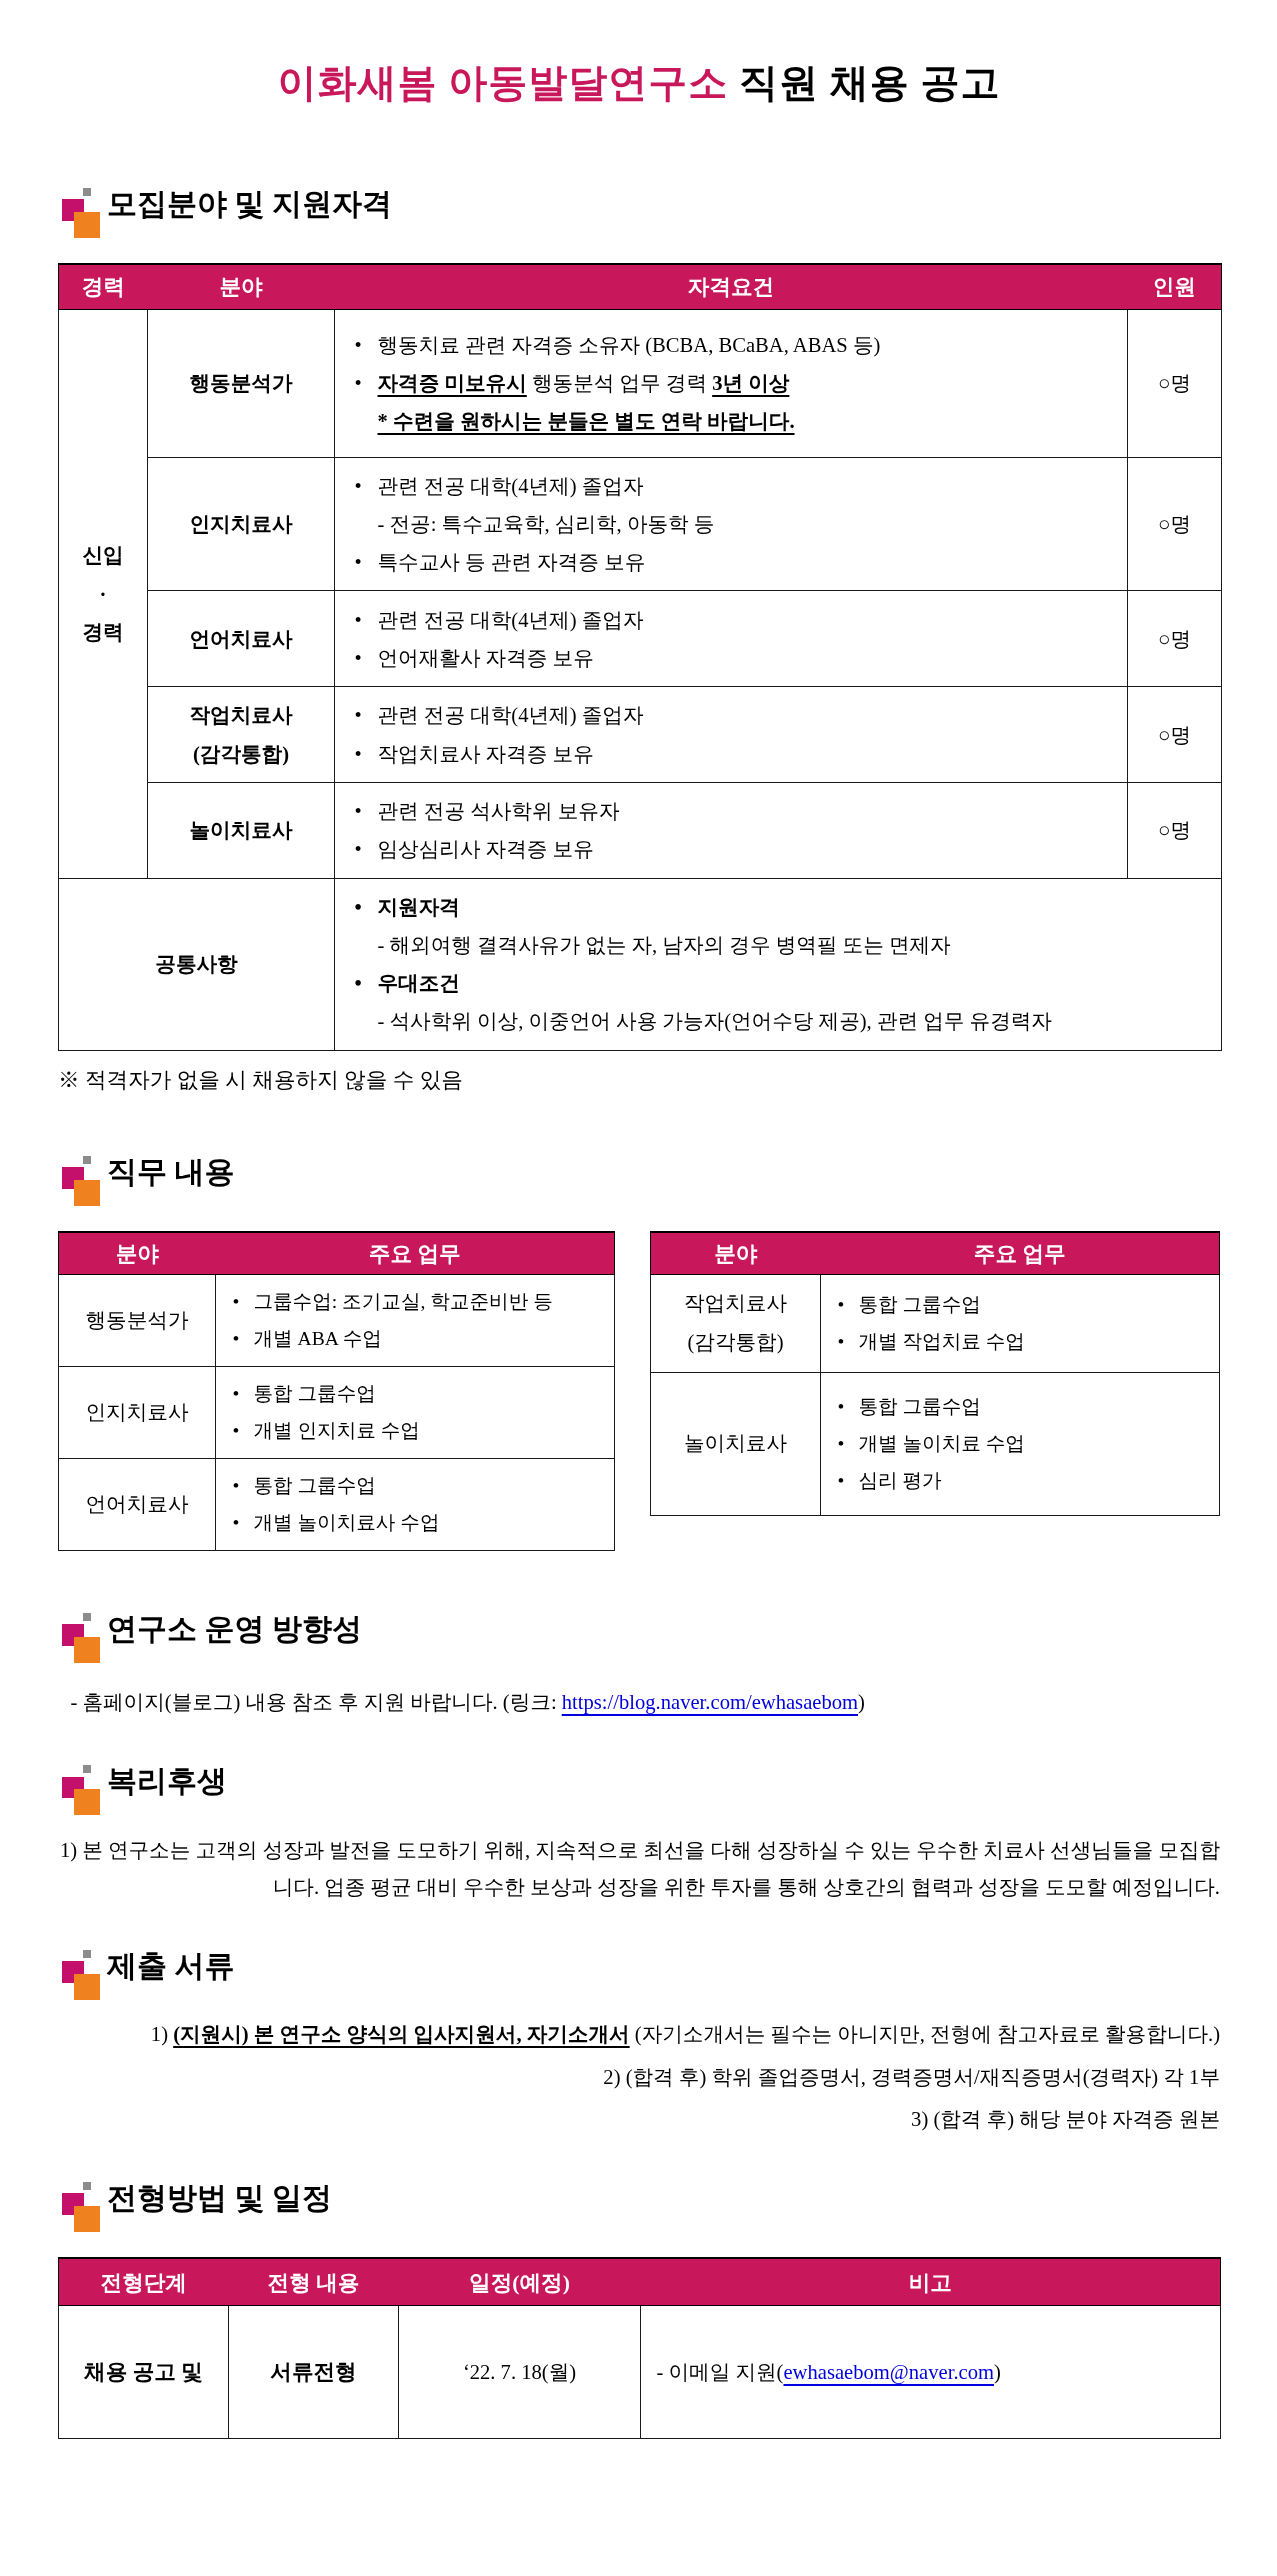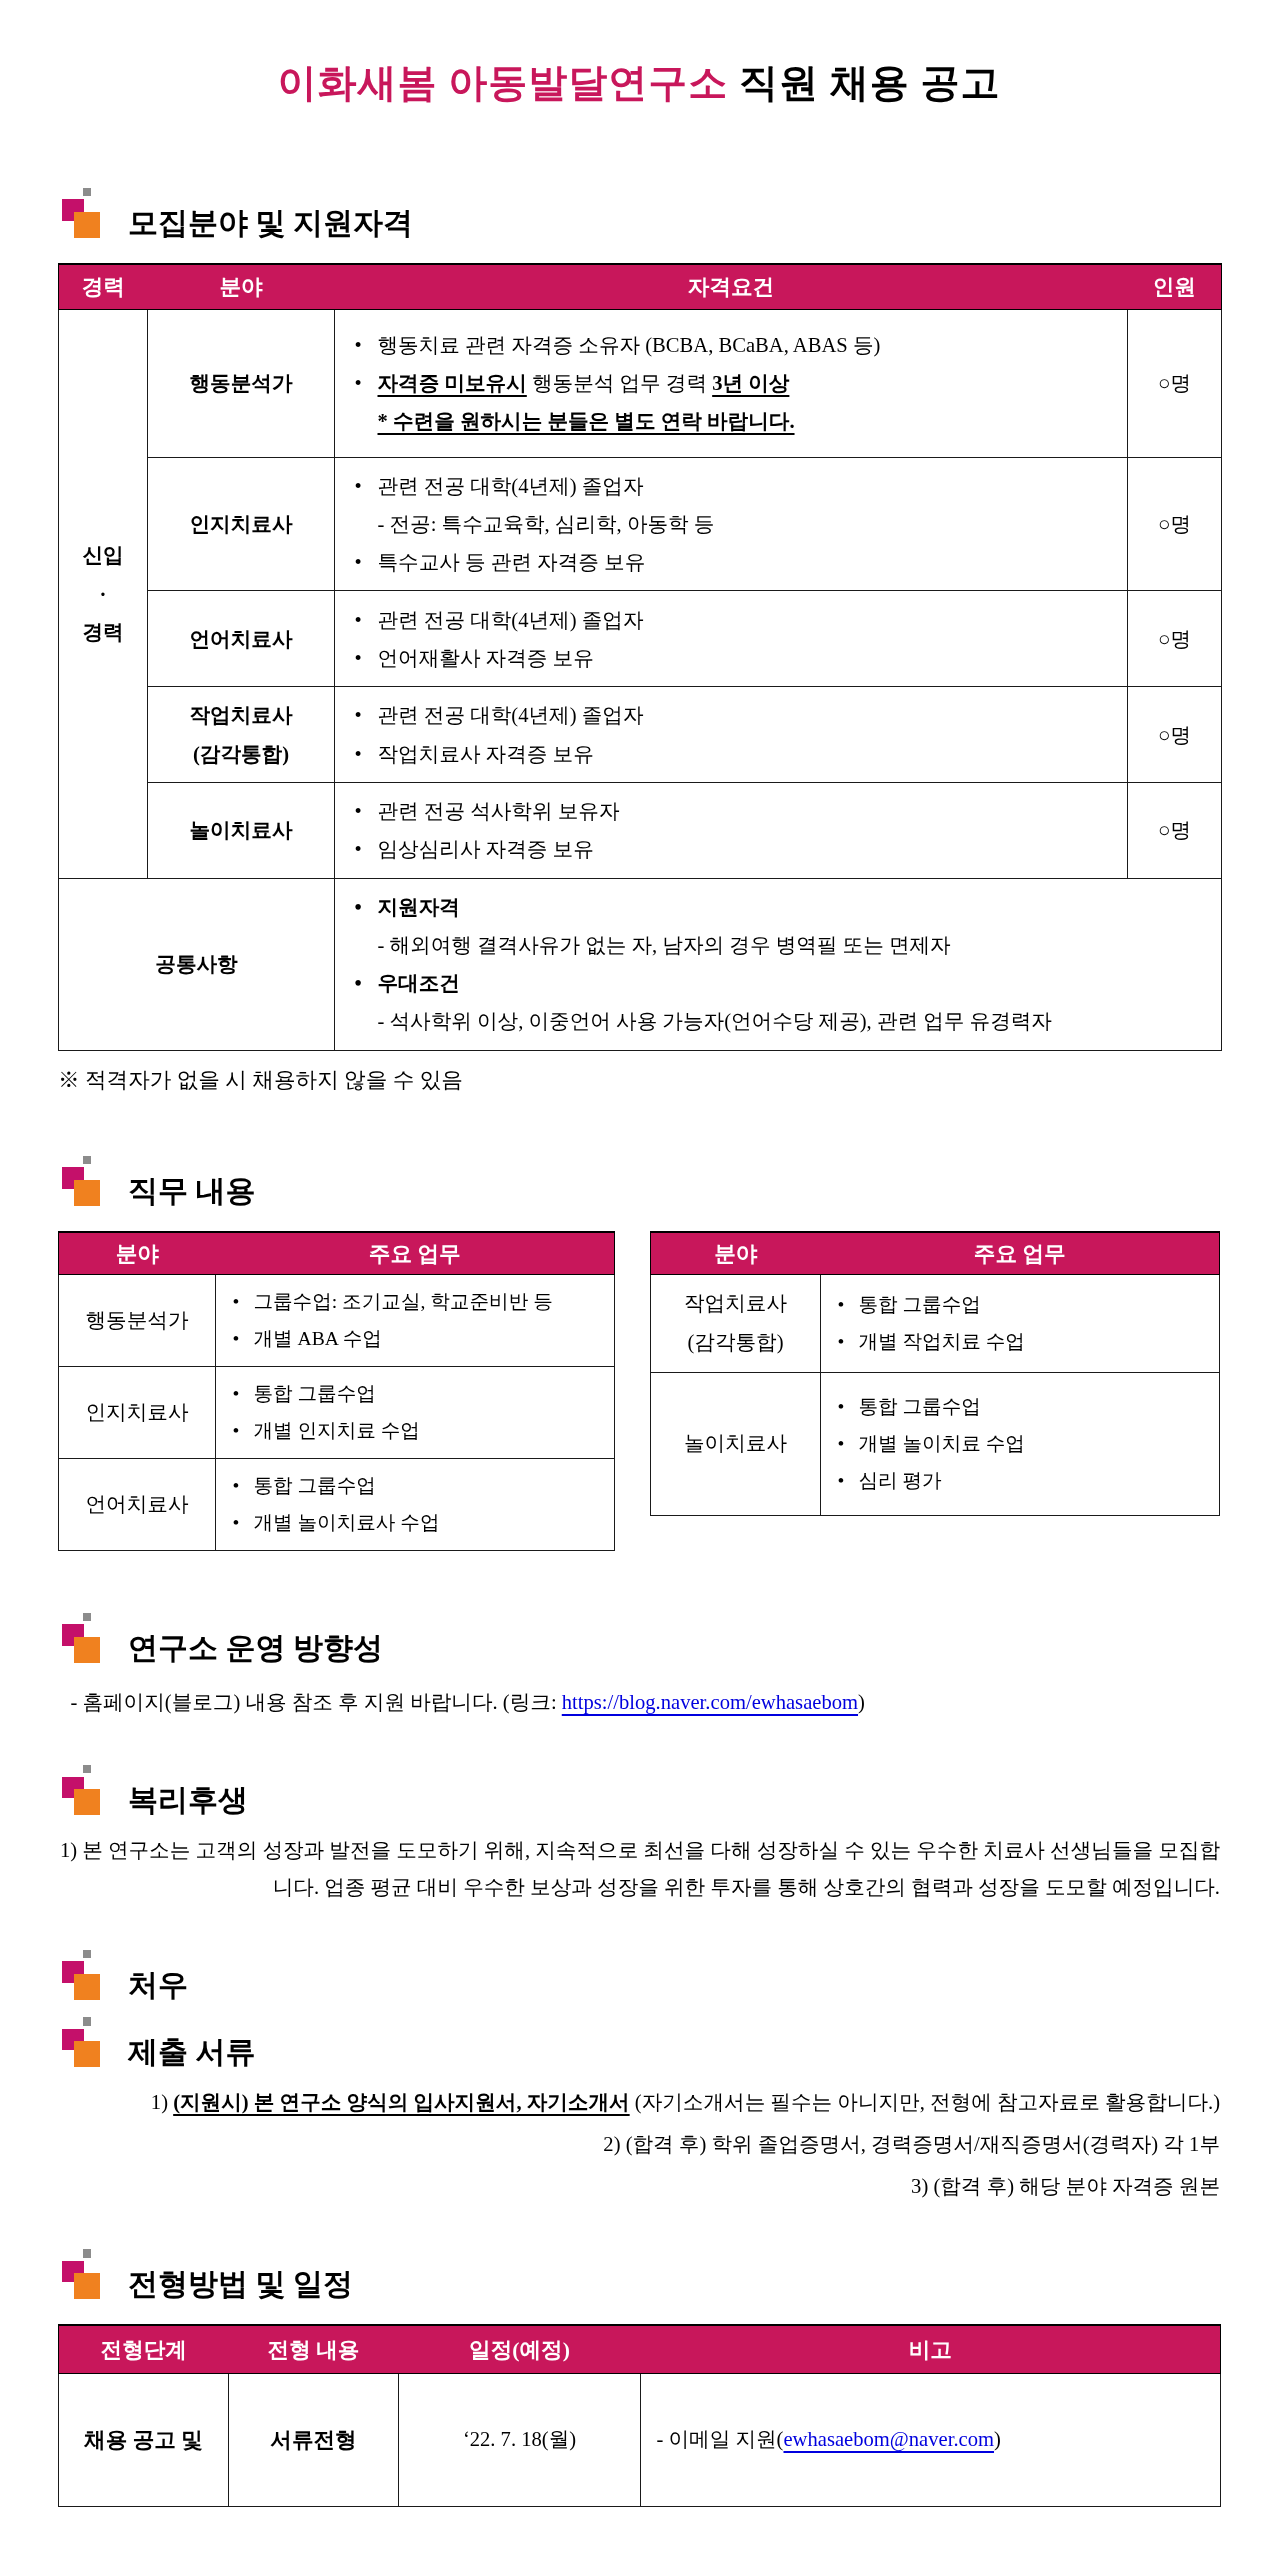--- a/index.html
+++ b/index.html
@@ -15,21 +15,21 @@
   html,body{margin:0;padding:0;}
   body{
     width:1278px;height:3651px;overflow:hidden;background:#fff;color:#000;
     font-family:"Liberation Serif","DejaVu Serif",serif;
   }
   .page{padding:56px 58px 0;}
 
   .doc-title{margin:0 0 77px;text-align:center;font-size:39px;font-weight:700;letter-spacing:1px;}
   .doc-title .hl{color:var(--accent);}
 
-  .sec{display:flex;align-items:flex-end;gap:26px;margin:0 0 24px;}
+  .sec{display:flex;align-items:flex-start;gap:5px;margin:0 0 24px;}
   .icon{position:relative;width:44px;height:52px;flex:none;}
   .icon .g{position:absolute;left:25px;top:1px;width:8.2px;height:8.2px;background:var(--sq-gray);}
   .icon .m{position:absolute;left:4.1px;top:12.4px;width:21.6px;height:21.6px;background:var(--magenta);}
   .icon .o{position:absolute;left:15.5px;top:25px;width:26px;height:26px;background:var(--orange);}
   .sec h2{margin:0;font-size:30px;font-weight:700;line-height:1.1;}
 
   table{border-collapse:collapse;table-layout:fixed;}
   th{background:var(--accent);color:#fff;font-weight:700;border-left:none;border-right:none;
      border-top:2.1px solid #000;border-bottom:1.5px solid #000;}
   th:first-child{border-left:1.5px solid #000;}
@@ -265,28 +265,20 @@
         <span class="g"></span>
         <span class="m"></span>
         <span class="o"></span>
       </span>
     <h2>복리후생</h2>
   </div>
   <div class="body-text mb-mid">
     <p class="hang" style="margin:0 0 7.2px;">1) 본 연구소는 고객의 성장과 발전을 도모하기 위해, 지속적으로 최선을 다해 성장하실 수 있는 우수한 치료사 선생님들을 모집합니다. 업종 평균 대비 우수한 보상과 성장을 위한 투자를 통해 상호간의 협력과 성장을 도모할 예정입니다.</p>
   </div>
 
-  <div class="sec" style="margin-bottom:15.5px;">
-    <span class="icon">
-        <span class="g"></span>
-        <span class="m"></span>
-        <span class="o"></span>
-      </span>
-    <h2>처우</h2>
-  </div>
 
   <div class="sec" style="margin-bottom:15.5px;">
     <span class="icon">
         <span class="g"></span>
         <span class="m"></span>
         <span class="o"></span>
       </span>
     <h2>제출 서류</h2>
   </div>
   <div class="body-text mb-mid">

